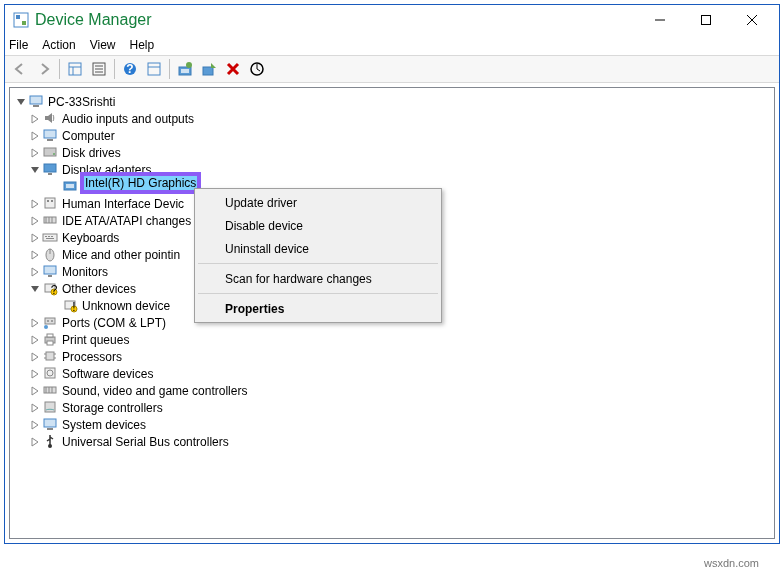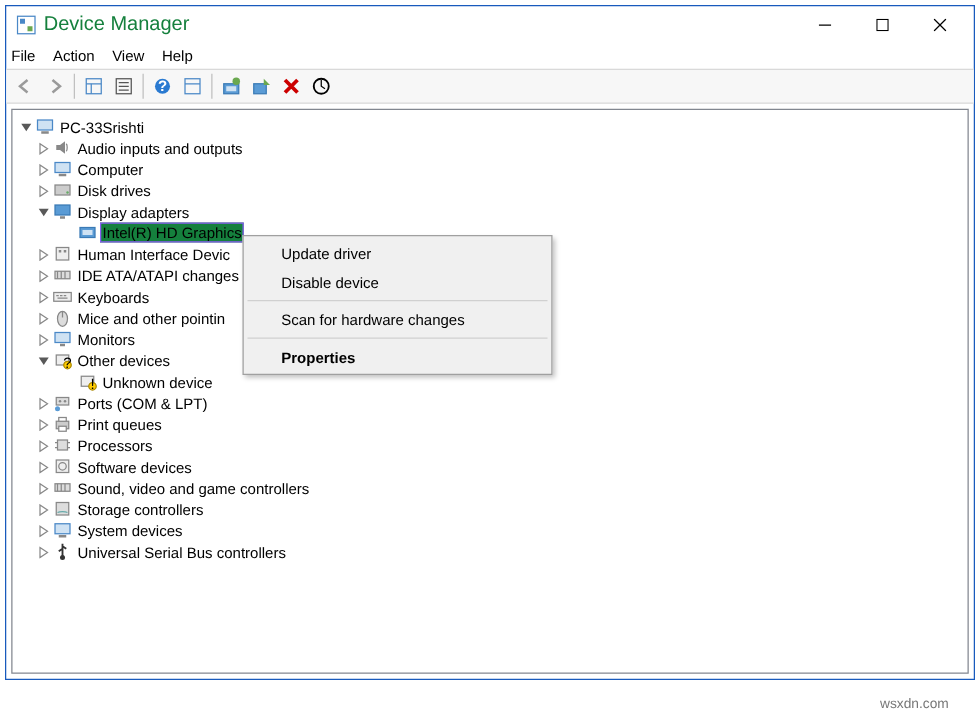--- a/index.html
+++ b/index.html
@@ -15,21 +15,21 @@
     .toolbar { height: 28px; border-top: 1px solid #d9d9d9; border-bottom: 1px solid #d9d9d9; display: flex; align-items: center; padding: 0 4px; gap: 2px; background: #f7f7f7; }
     .toolbar .tbtn { width: 22px; height: 22px; display: flex; align-items: center; justify-content: center; }
     .toolbar .sep { width: 1px; height: 20px; background: #c0c0c0; margin: 0 2px; }
     .content { flex: 1; border: 1px solid #828790; margin: 4px; background: #fff; overflow: auto; position: relative; padding: 4px 0; }
     .tree { list-style: none; user-select: none; }
     .tree ul { list-style: none; }
     .row { display: flex; align-items: flex-end; height: 17px; padding-left: 4px; white-space: nowrap; }
     .twisty { width: 14px; height: 14px; display: flex; align-items: center; justify-content: center; cursor: pointer; }
     .icon { width: 16px; height: 16px; display: flex; align-items: center; justify-content: center; margin-right: 2px; }
     .label { padding: 0 2px; }
-    .selected { background: #15803d; border: 1px solid #8b5cf6; padding: 0 1px; }
+    .selected { background: #7dd3fc; border: 4px solid #8b5cf6; padding: 0 1px; }
     .indent1 { padding-left: 18px; }
     .indent2 { padding-left: 38px; }
     .ctxmenu { position: absolute; background: #f0f0f0; border: 1px solid #a0a0a0; box-shadow: 2px 2px 4px rgba(0,0,0,0.25); padding: 2px; }
     .ctxmenu .item { height: 23px; display: flex; align-items: center; padding: 0 70px 0 28px; white-space: nowrap; }
     .ctxmenu .sep2 { height: 1px; background: #d0d0d0; margin: 3px 1px; }
     .ctxmenu .bold { font-weight: bold; }
     .watermark { position: absolute; bottom: 4px; right: 24px; font-size: 11px; color: #777; }
   </style>
 </head>
 <body>
@@ -487,20 +487,21 @@
                 <span class="label">Universal Serial Bus controllers</span>
               </div>
             </li>
           </ul>
       </li>
     </ul>
 
     <div class="ctxmenu" style="left:184px; top:100px; width:248px;">
       <div class="item">Update driver</div>
       <div class="item">Disable device</div>
+      <div class="item">Uninstall device</div>
       <div class="sep2"></div>
       <div class="item">Scan for hardware changes</div>
       <div class="sep2"></div>
       <div class="item bold">Properties</div>
     </div>
   </div>
 </div>
 
 <div class="watermark">wsxdn.com</div>
 

